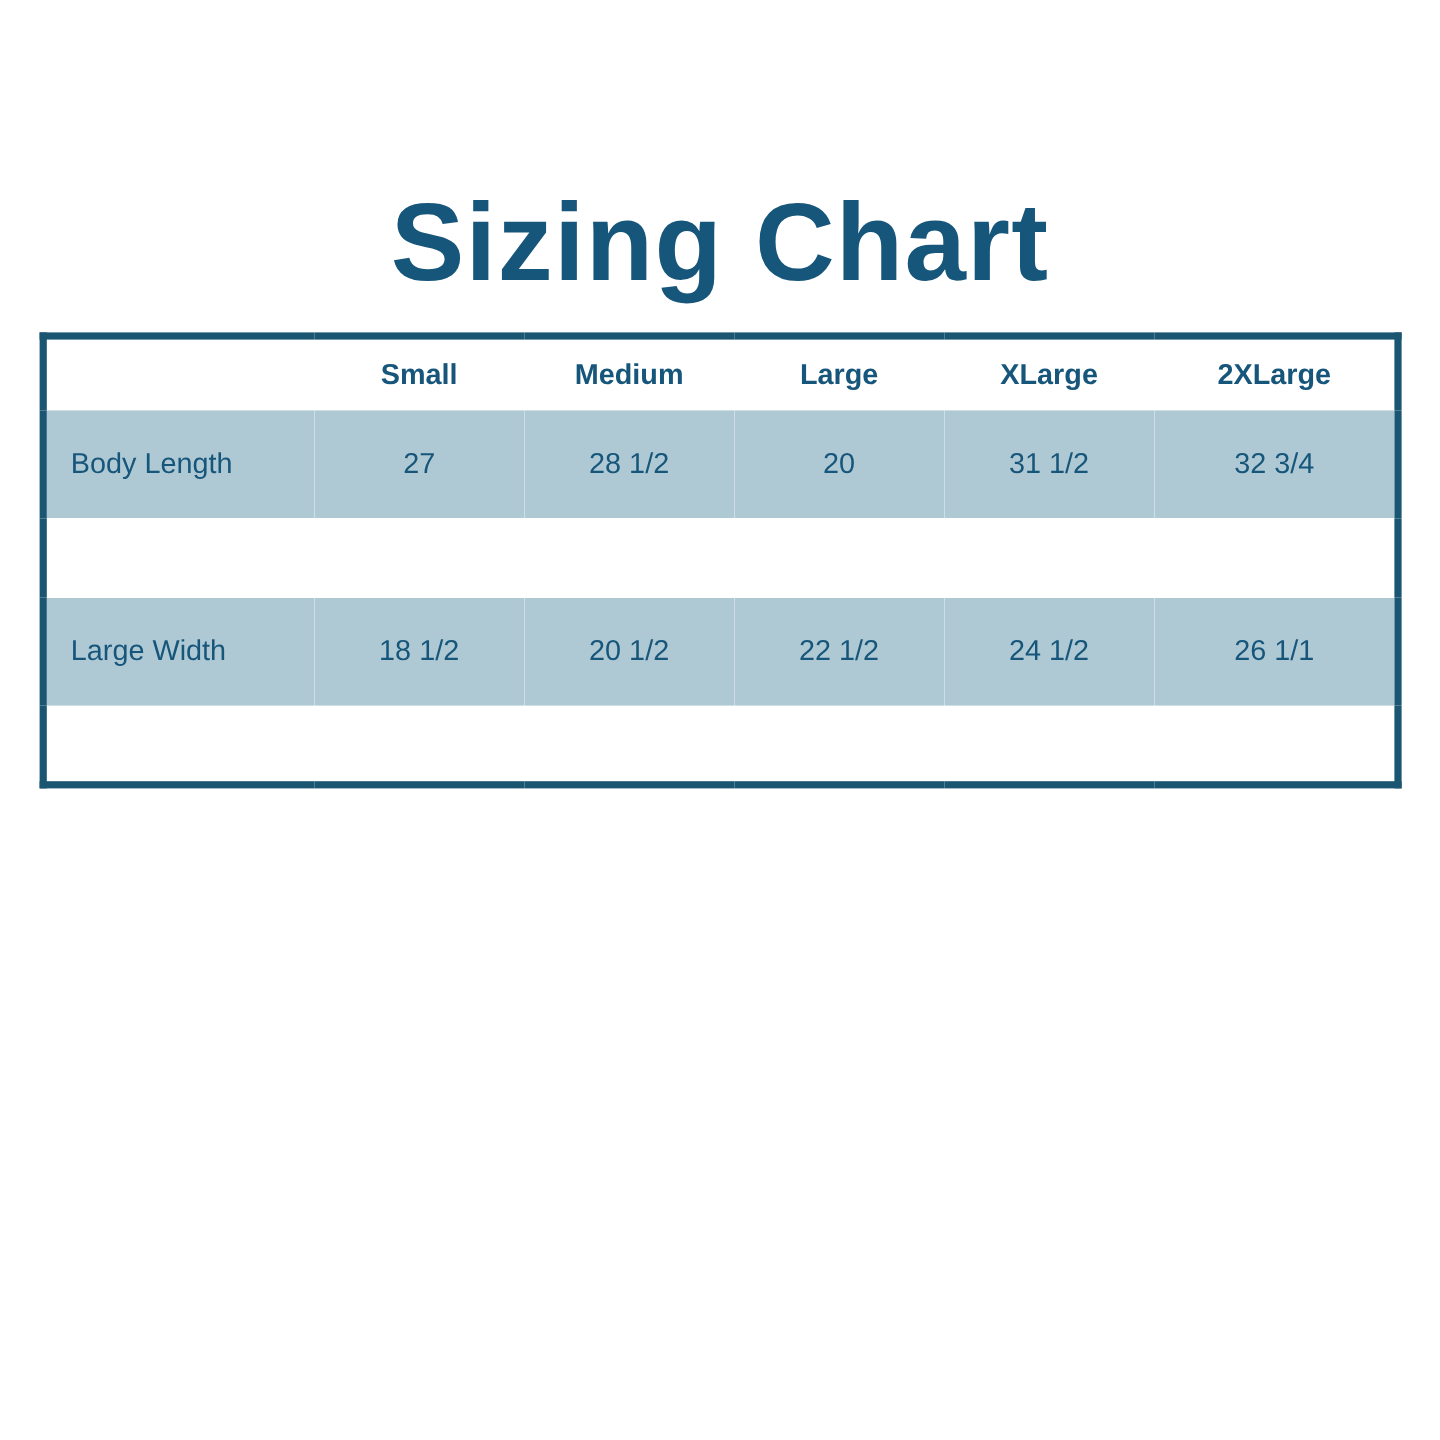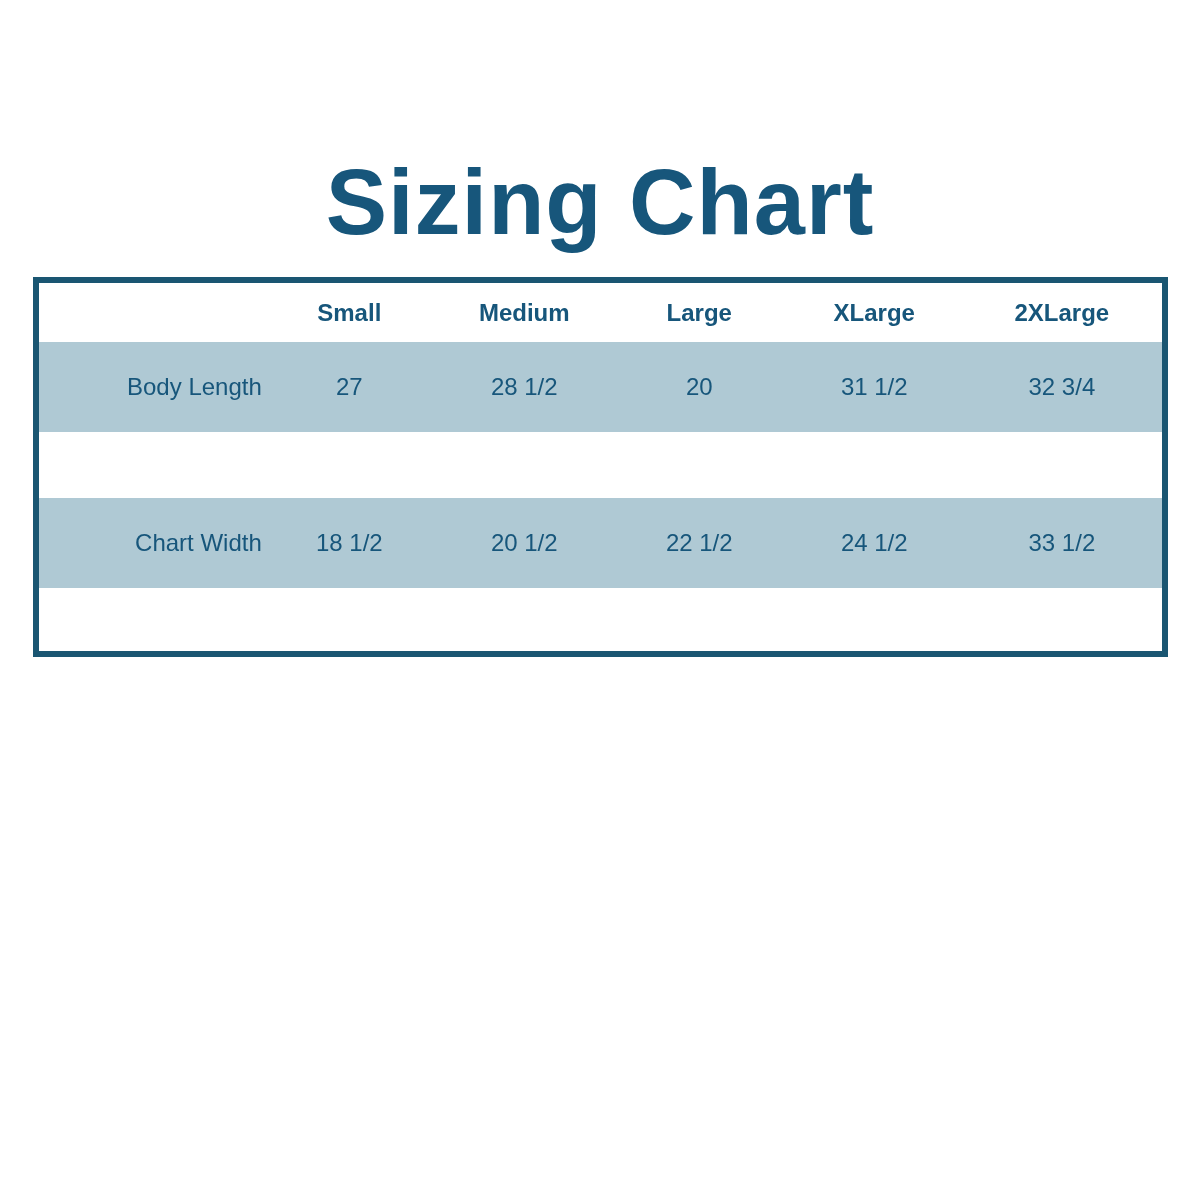--- a/index.html
+++ b/index.html
@@ -45,21 +45,21 @@
     font-size: 24px;
     color: var(--text);
     text-align: center;
     vertical-align: middle;
     padding: 0;
     overflow: hidden;
     white-space: nowrap;
   }
   th { font-weight: 700; }
   .label-col {
-    text-align: right;
+    text-align: left;
     padding-left: 20px;
     font-weight: 400;
   }
   tr.header-row  { height: 62px; background: var(--background); }
   tr.stripe-row  { height: 90px; background: var(--stripe); }
   tr.spacer-row  { height: 66px; background: var(--background); }
   .notes {
     position: absolute;
     left: 52px;
     top: 681px;
@@ -102,26 +102,26 @@
         <td>27</td>
         <td>28 1/2</td>
         <td>20</td>
         <td>31 1/2</td>
         <td>32 3/4</td>
       </tr>
       <tr class="spacer-row">
         <td colspan="6"></td>
       </tr>
       <tr class="stripe-row">
-        <td class="label-col">Chart Width</td>
+        <td class="label-col">Large Width</td>
         <td>18 1/2</td>
         <td>20 1/2</td>
         <td>22 1/2</td>
         <td>24 1/2</td>
-        <td>33 1/2</td>
+        <td>26 1/1</td>
       </tr>
       <tr class="spacer-row">
         <td colspan="6"></td>
       </tr>
     </tbody>
   </table>
 
   <div class="notes">
   </div>
 

